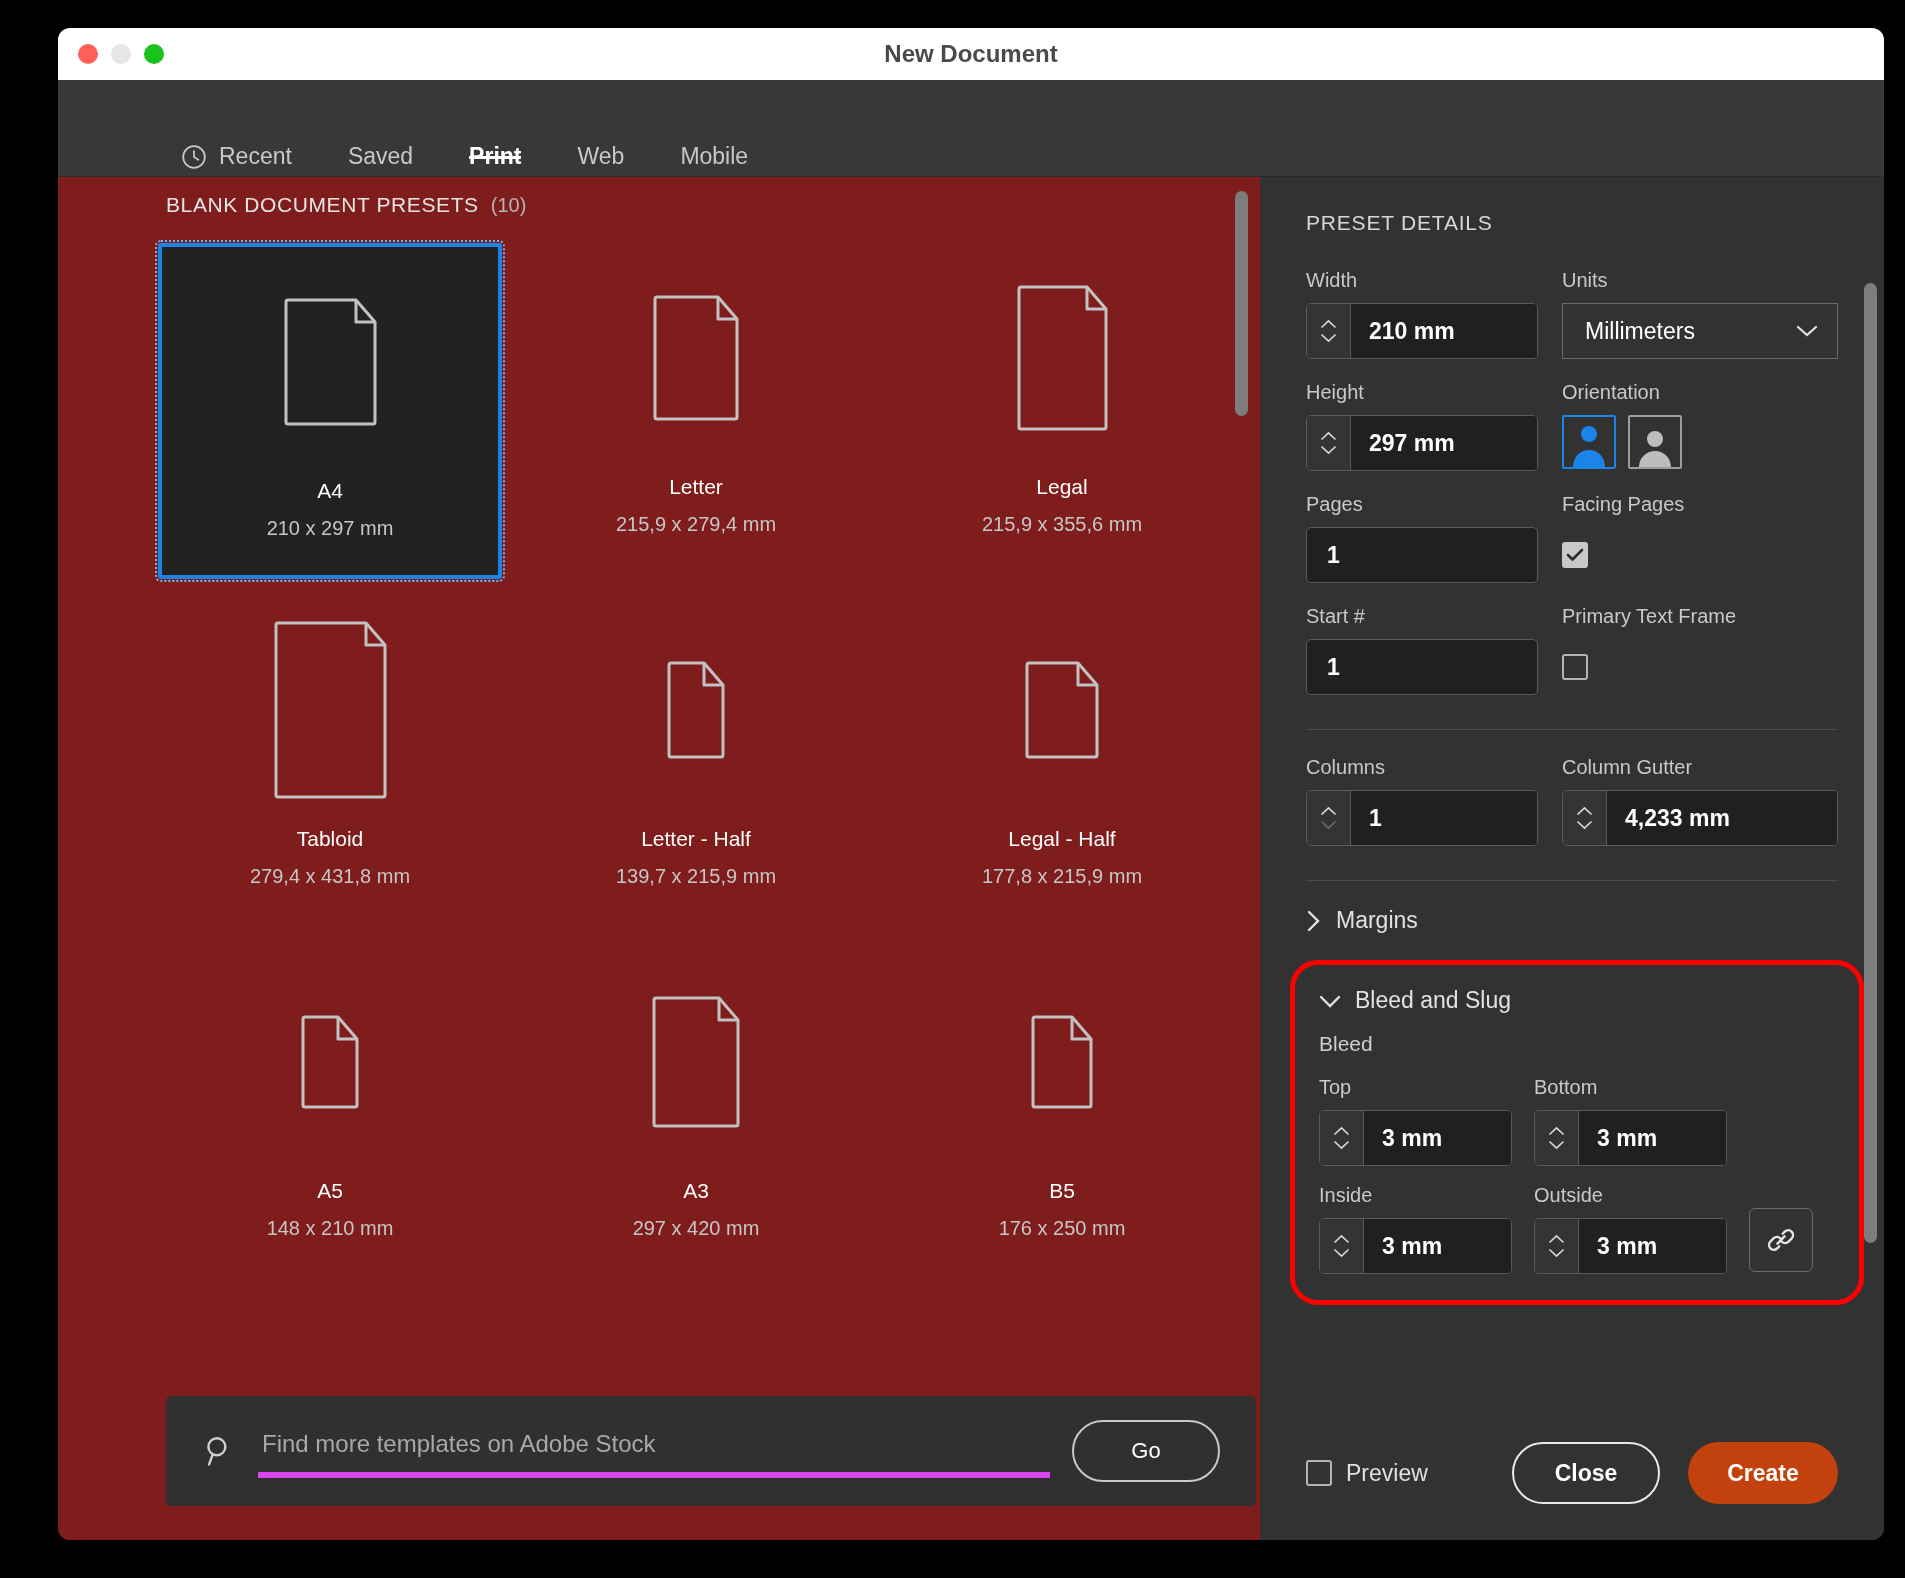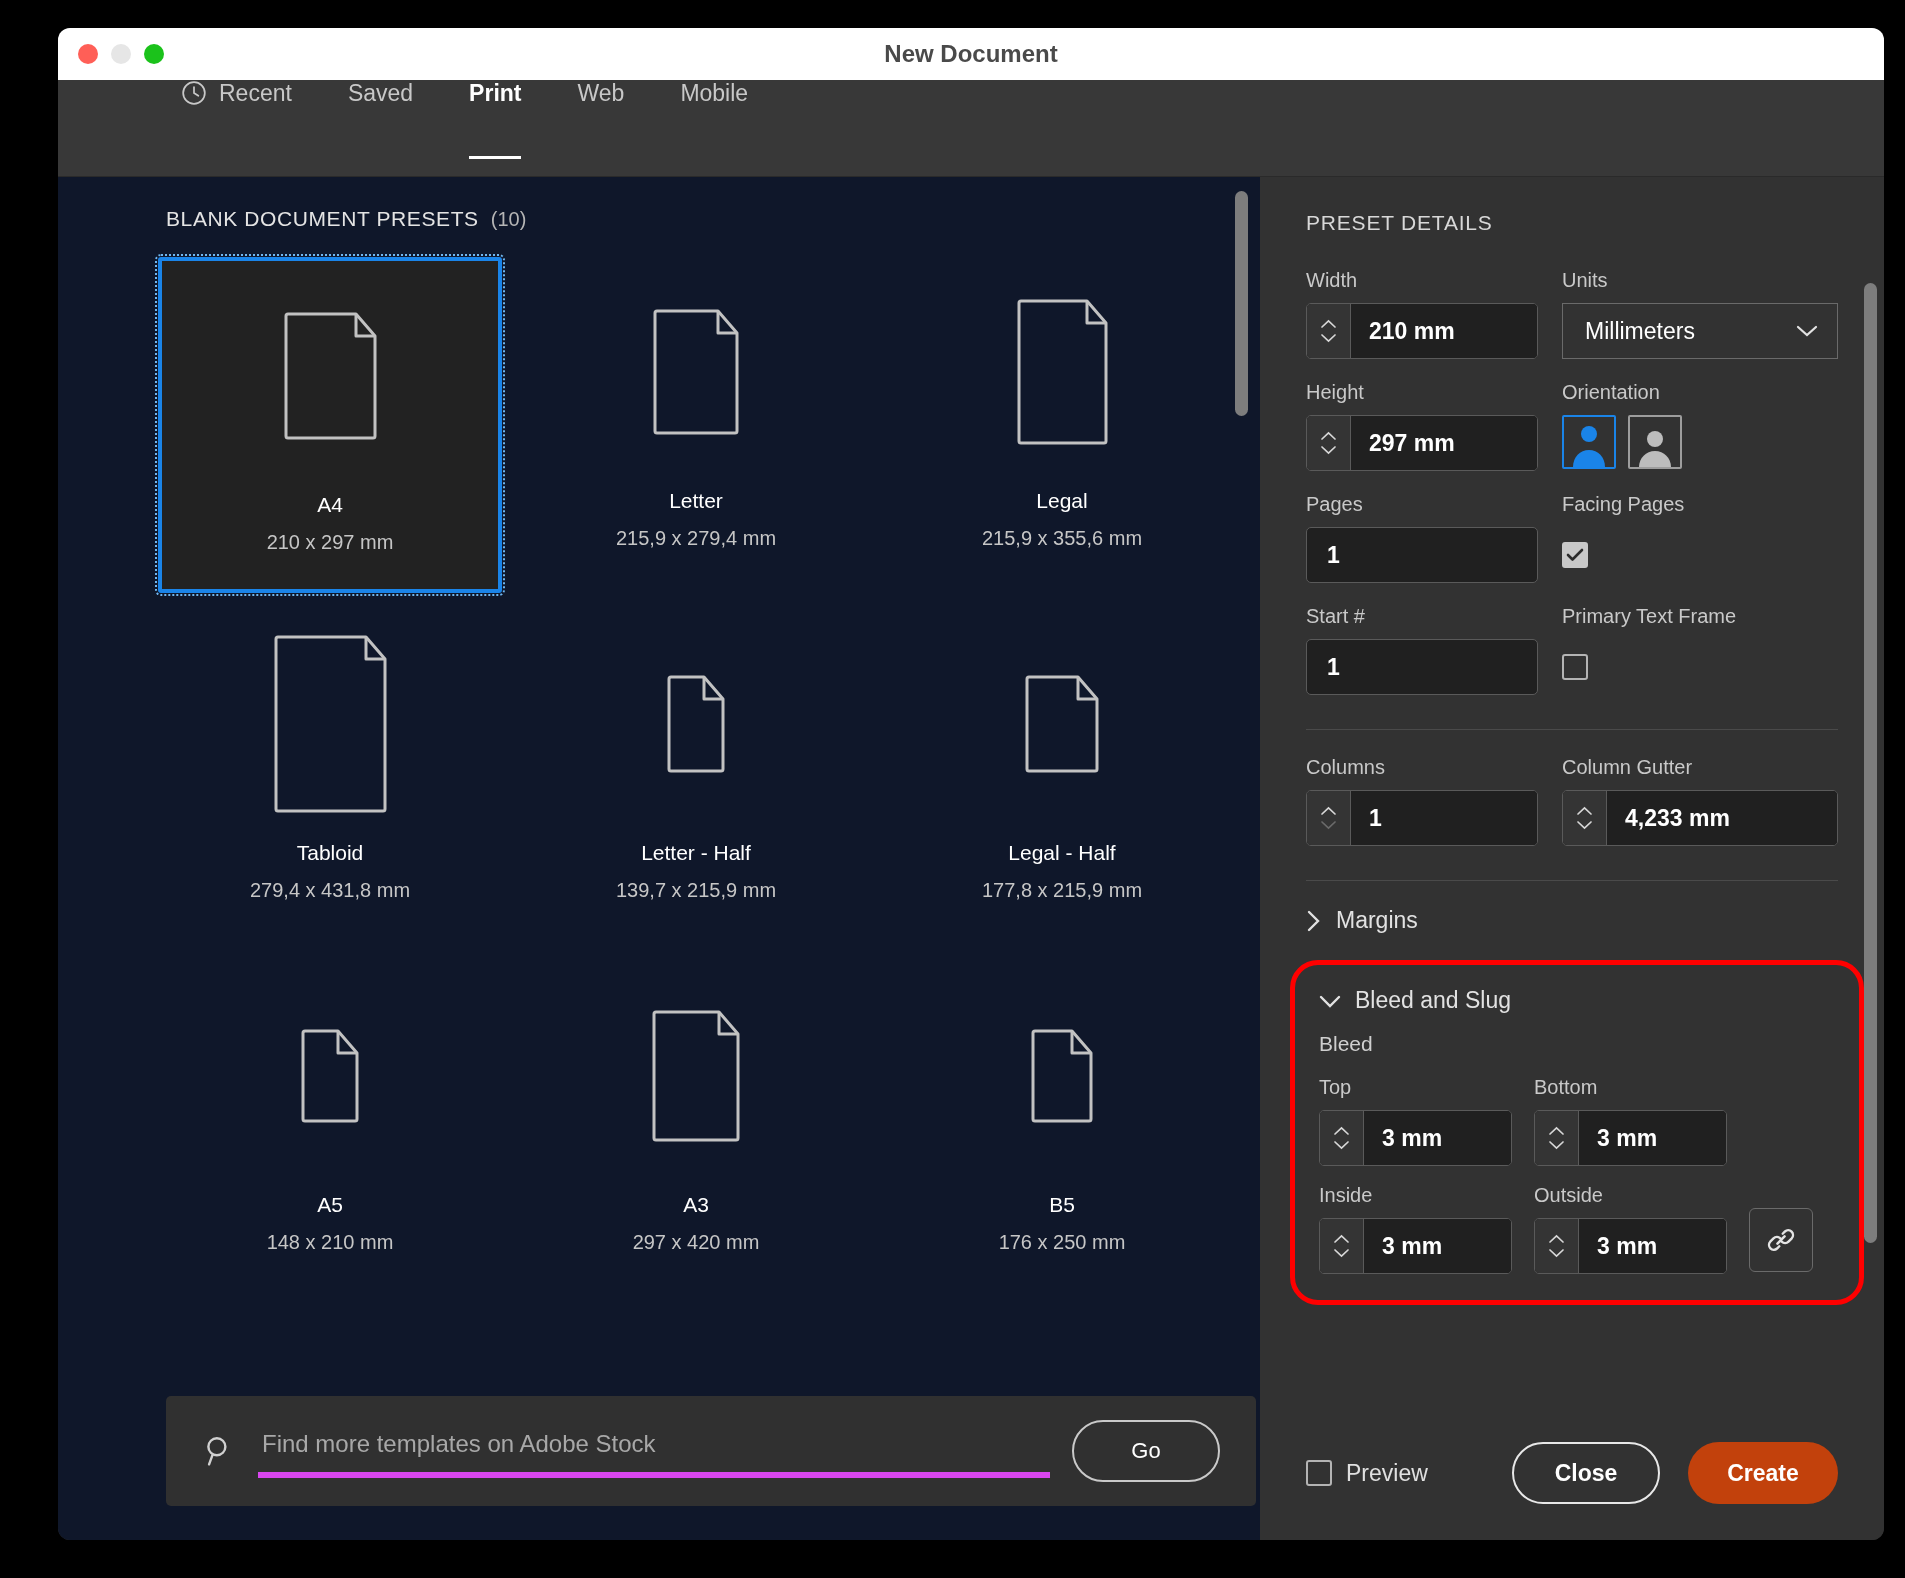--- a/index.html
+++ b/index.html
@@ -56,23 +56,23 @@
     display: flex;
     align-items: center;
     padding-left: 95px;
     gap: 0;
     flex: 0 0 auto;
   }
   .tab {
     position: relative;
     height: 97px;
     display: flex;
-    align-items: flex-start;
+    align-items: flex-end;
     gap: 12px;
-    padding: 0 28px;
+    padding: 7px 28px;
     color: #c8c8c8;
     font-size: 23px;
     cursor: pointer;
     white-space: nowrap;
   }
   .tab.active { color: #ffffff; font-weight: bold; }
   .tab.active::after {
     content: "";
     position: absolute;
     left: 28px; right: 28px; bottom: 18px;
@@ -84,22 +84,22 @@
   .body {
     flex: 1 1 auto;
     display: flex;
     min-height: 0;
   }
 
   
   .left {
     position: relative;
     width: 1202px;
-    background: #0f172a;
-    padding: 30px 0 0 0;
+    background: #7f1d1d;
+    padding: 16px 0 0 0;
     overflow: hidden;
   }
   .section-head {
     padding-left: 108px;
     display: flex;
     align-items: baseline;
     gap: 12px;
     margin-bottom: 26px;
   }
   .section-head .h {

